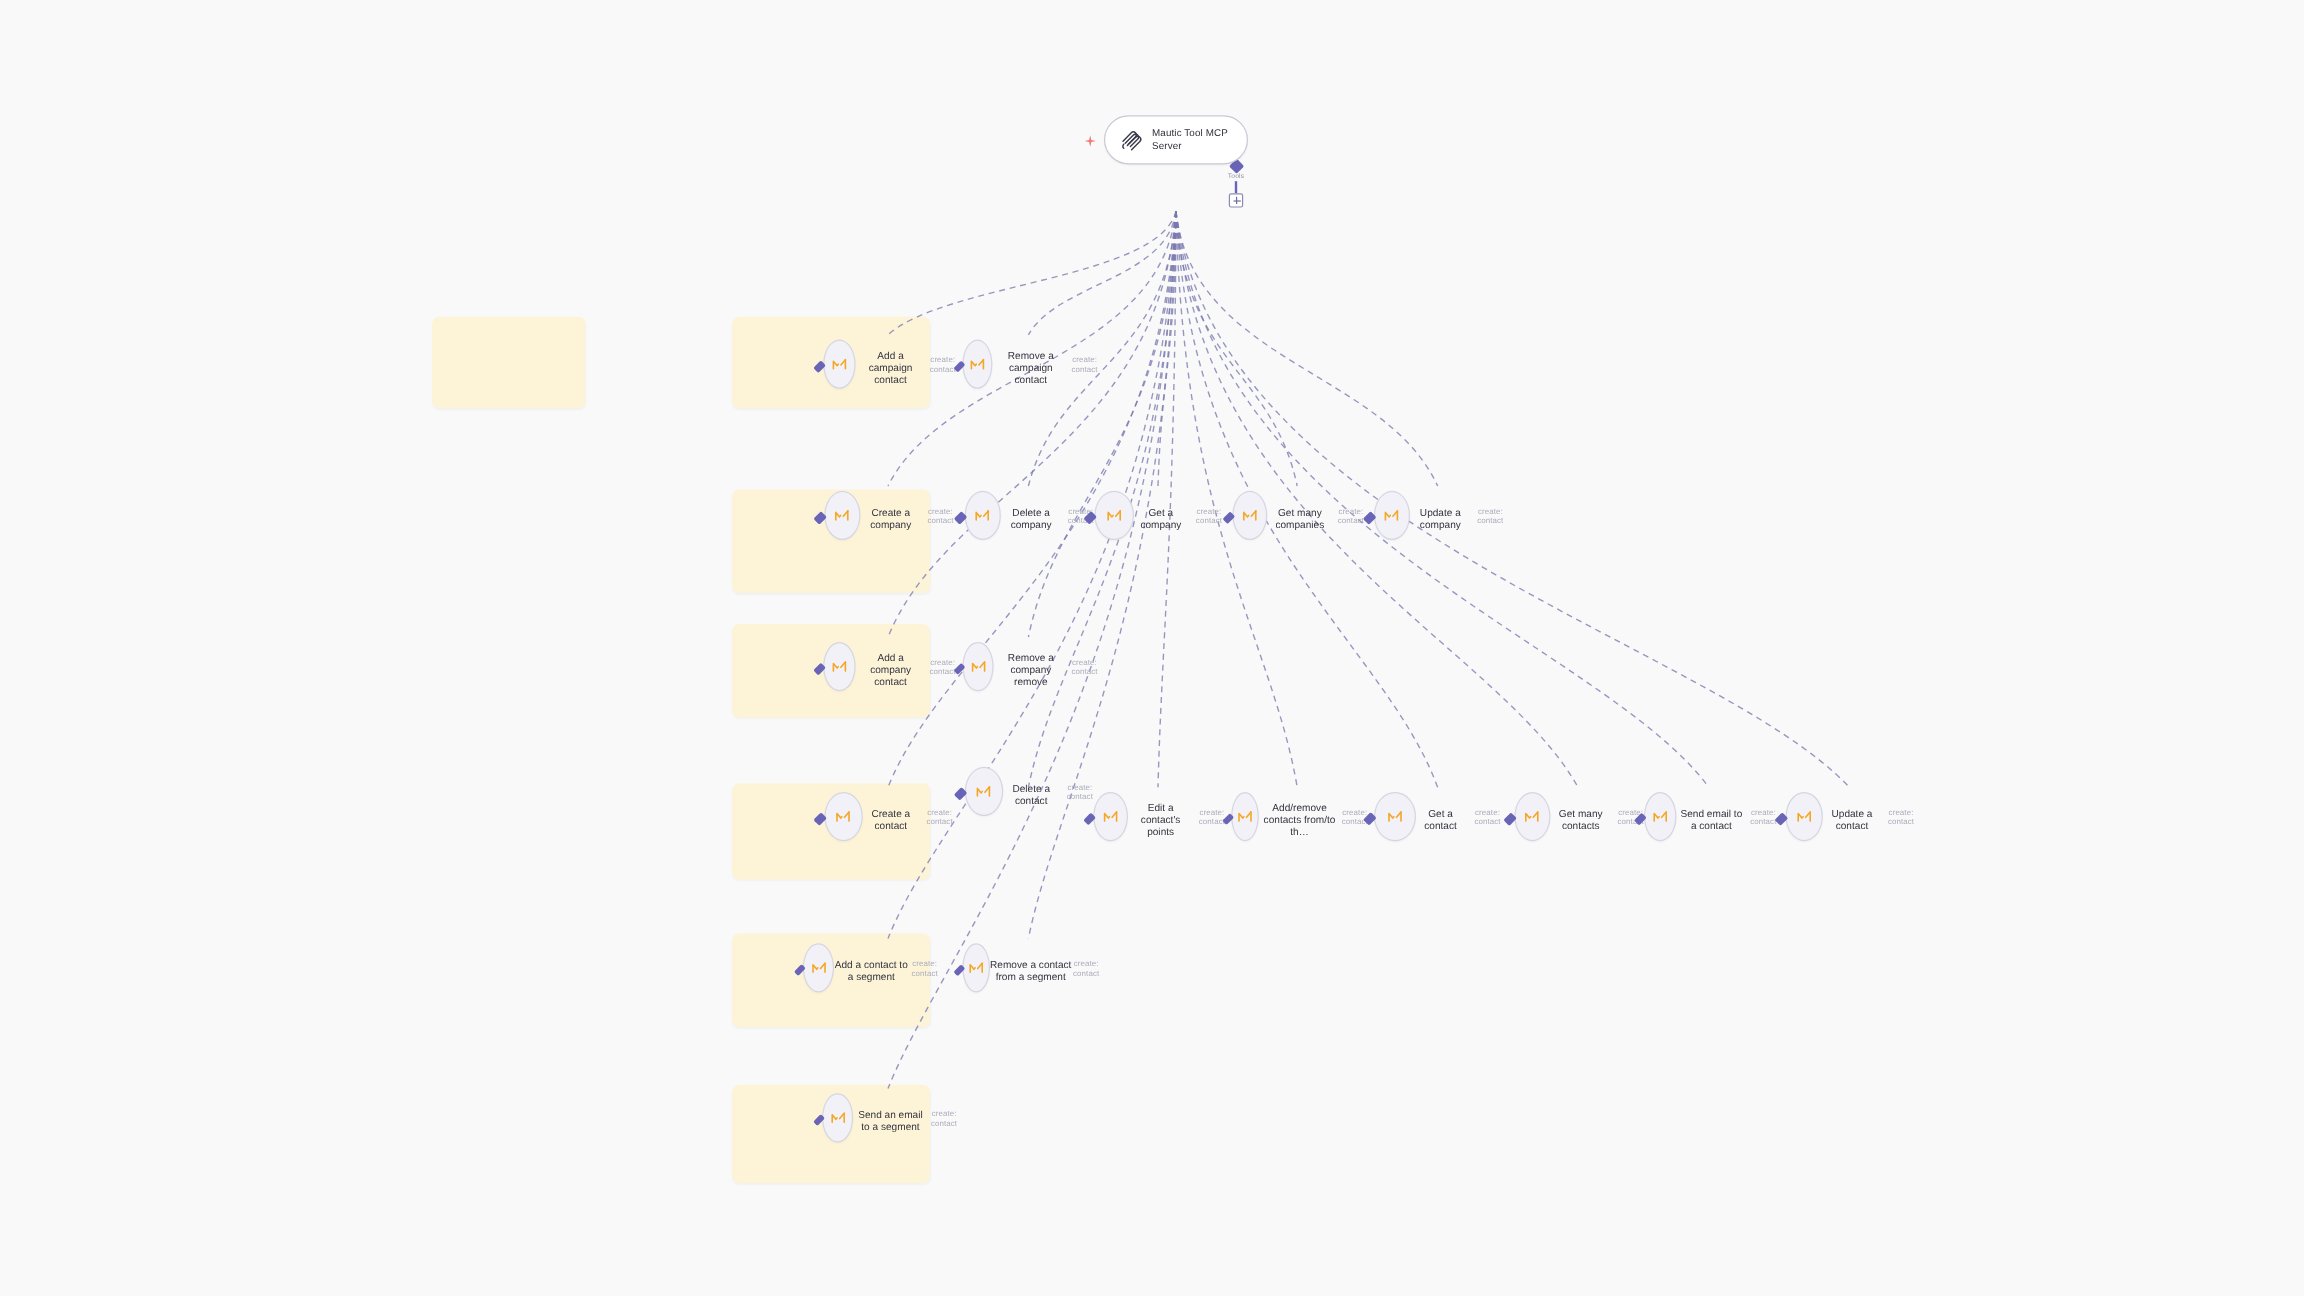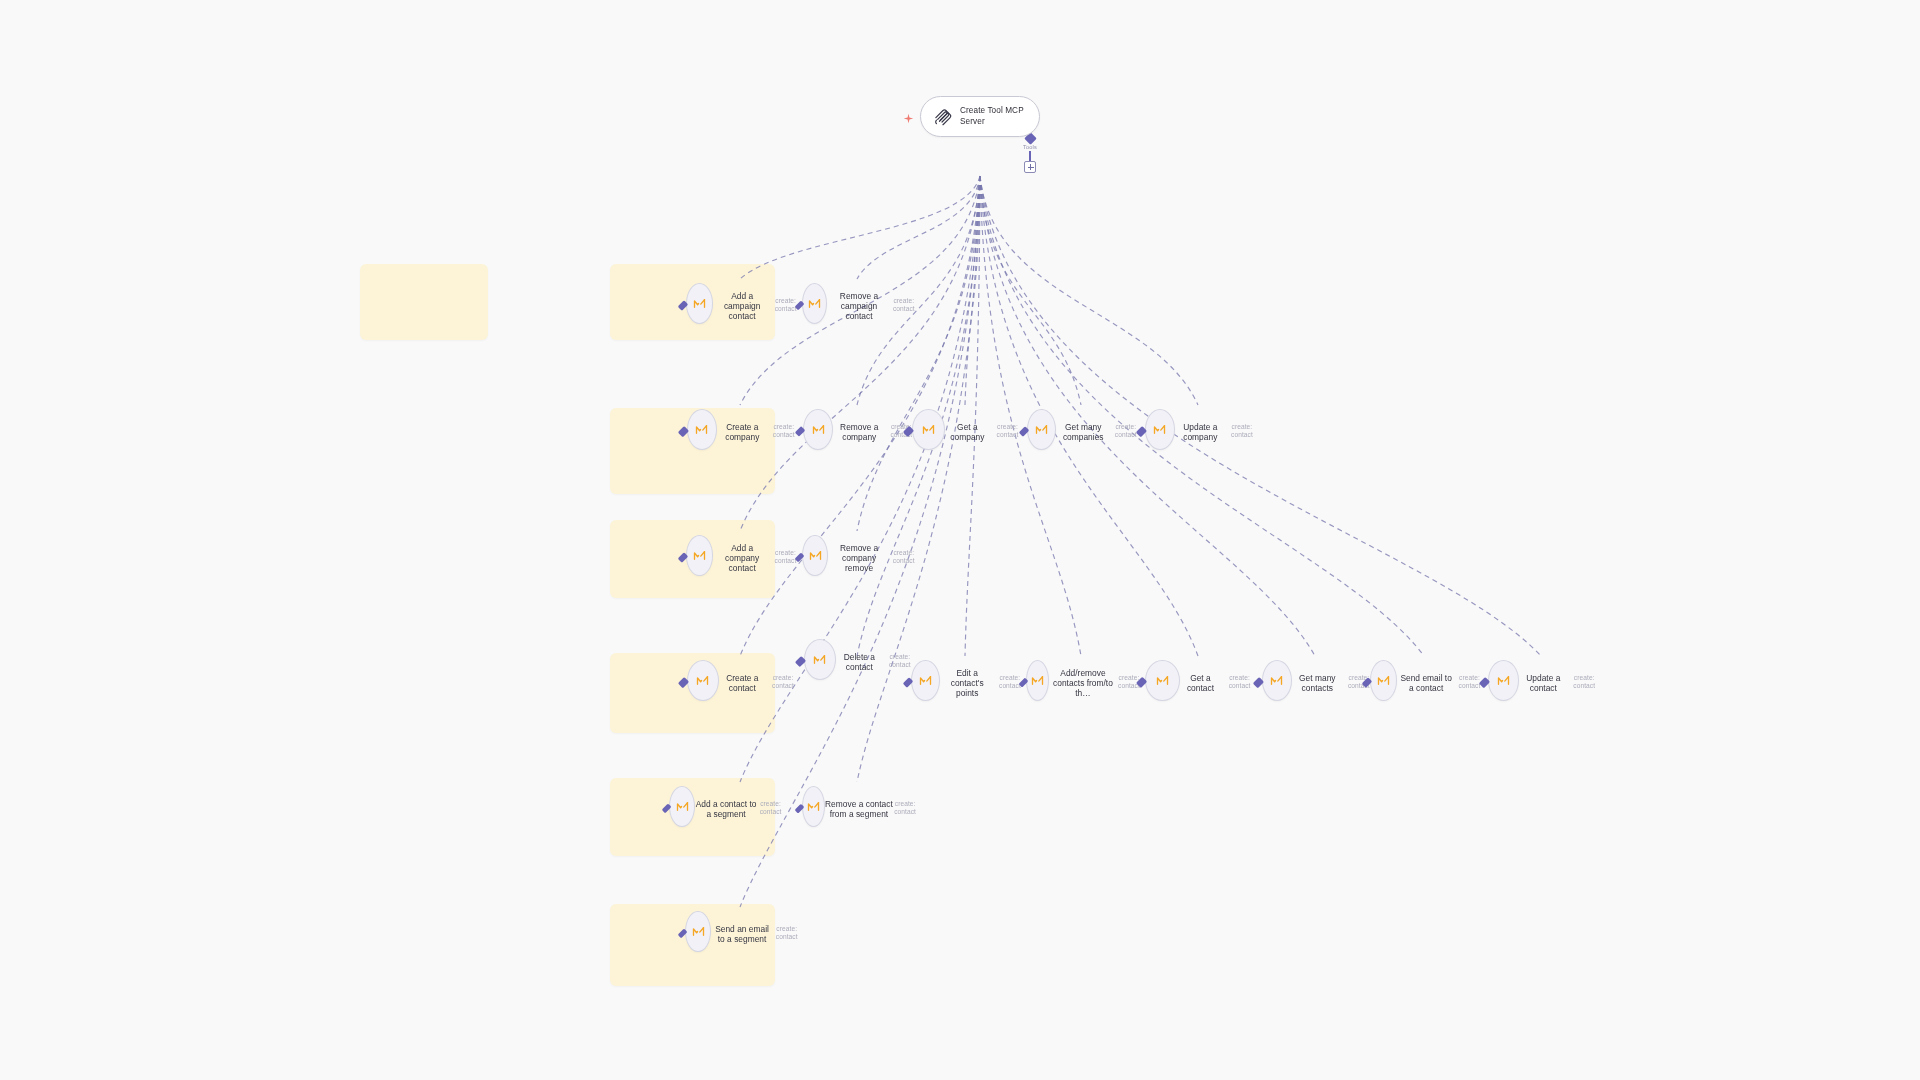--- a/index.html
+++ b/index.html
@@ -230,21 +230,21 @@
 
   <div id="mcp-node">
     <span class="mcp-icon">
       <svg viewBox="0 0 24 24" width="19" height="19" fill="none" stroke="#39394a" stroke-width="1.5" stroke-linecap="round" stroke-linejoin="round">
         <path d="M3.6 13.4 12.3 4.7a3.1 3.1 0 0 1 4.4 4.4l-7.6 7.6"></path>
         <path d="M5.9 15.7 14.6 7a3.1 3.1 0 0 1 4.4 4.4l-7.6 7.6"></path>
         <path d="M8.2 18 16.9 9.3a3.1 3.1 0 0 1 4.4 4.4l-8.7 8.7"></path>
         <path d="M4.4 16.6c-1.3 1.3-1.3 3.2 0 4.4"></path>
       </svg>
     </span>
-    <span class="mcp-title">Create Tool MCP Server</span>
+    <span class="mcp-title">Mautic Tool MCP Server</span>
   </div>
 
   <span id="trigger-marker">
     <svg viewBox="0 0 12 12" width="11" height="11">
       <path d="M6 0.8 L7 5 L11.2 6 L7 7 L6 11.2 L5 7 L0.8 6 L5 5 Z" fill="#f07b72"></path>
     </svg>
   </span>
 
   <div id="tools-connector">
     <span class="tools-diamond"></span>
@@ -292,21 +292,21 @@
       </div>
       <div class="tool-node" style="left: 857px; top: 409px;">
         <span class="node-diamond" style="background: rgb(106, 100, 182);"></span>
         <div class="node-circle">
           <svg viewBox="0 0 24 24" width="15" height="15" fill="none" stroke="#f5a623" stroke-width="2.1" stroke-linecap="round" stroke-linejoin="round">
             <path d="M4 18V8l5 6 1.5-2"></path>
             <path d="M20 6v12"></path>
             <path d="M20 6l-6 7"></path>
           </svg>
         </div>
-        <div class="node-label">Remove a company</div>
+        <div class="node-label">Delete a company</div>
         <div class="node-sublabel">create: contact</div>
       </div>
       <div class="tool-node" style="left: 965px; top: 409px;">
         <span class="node-diamond" style="background: rgb(106, 100, 182);"></span>
         <div class="node-circle">
           <svg viewBox="0 0 24 24" width="15" height="15" fill="none" stroke="#f5a623" stroke-width="2.1" stroke-linecap="round" stroke-linejoin="round">
             <path d="M4 18V8l5 6 1.5-2"></path>
             <path d="M20 6v12"></path>
             <path d="M20 6l-6 7"></path>
           </svg>

